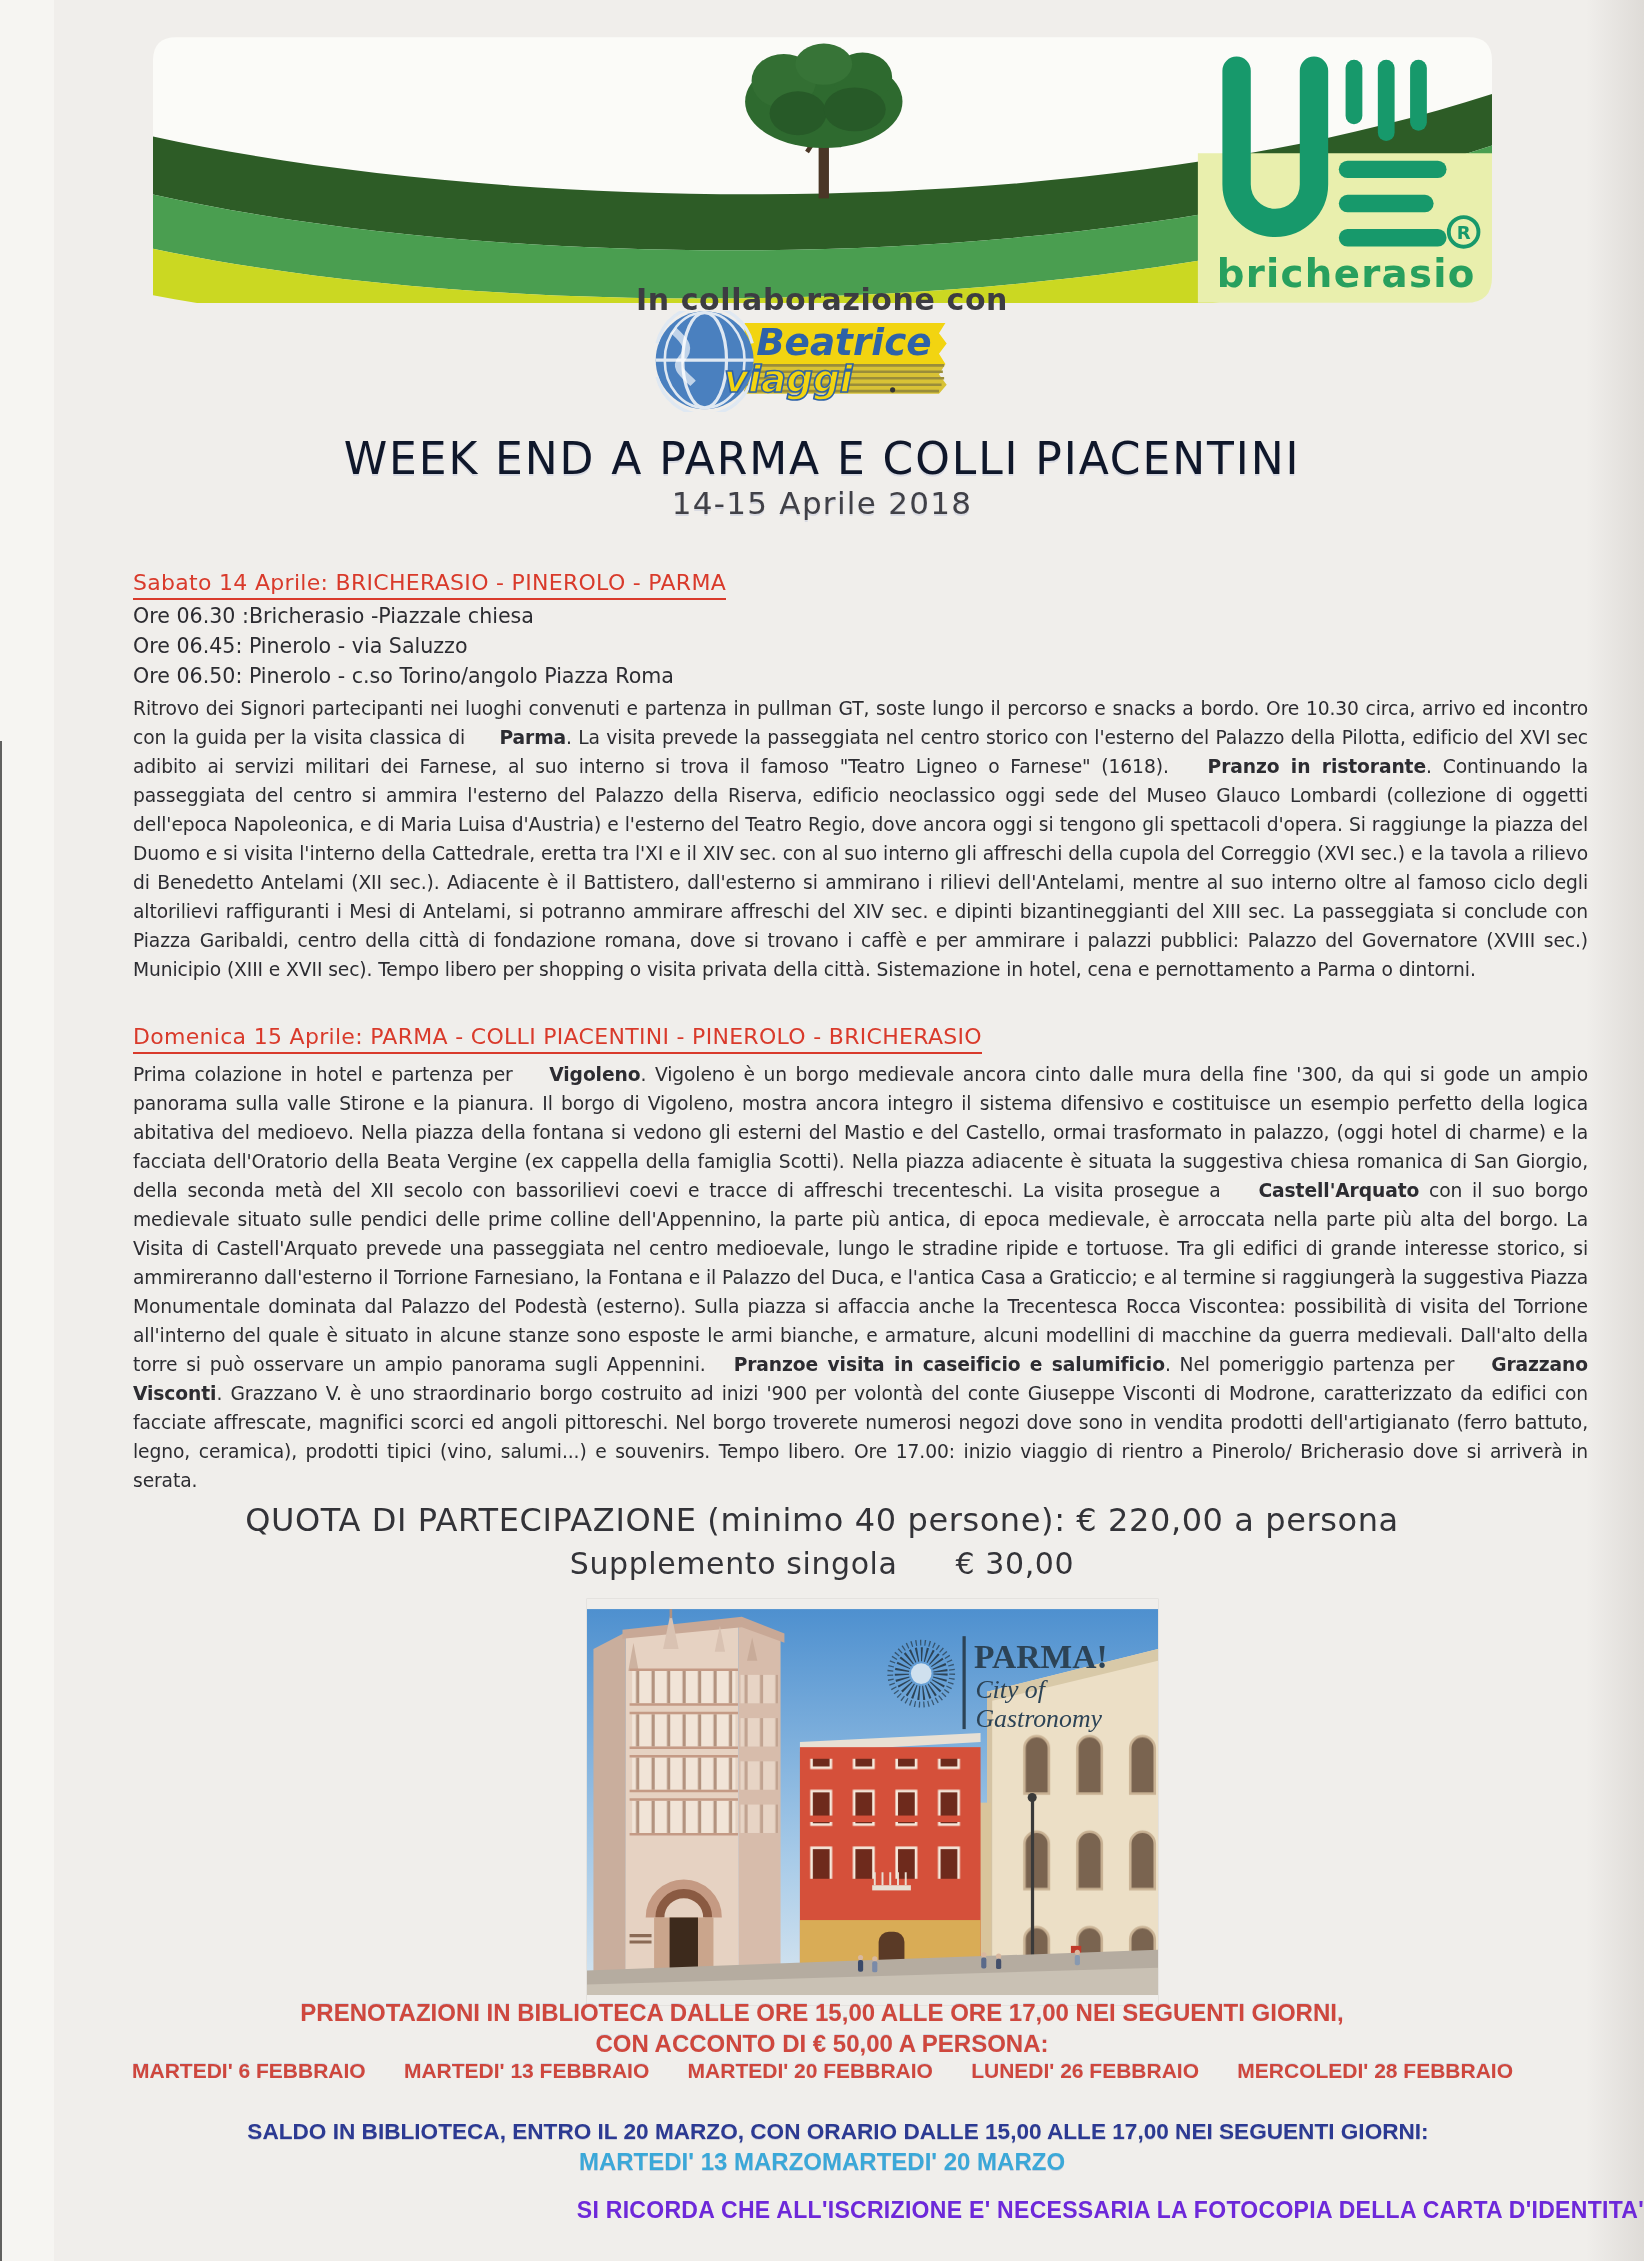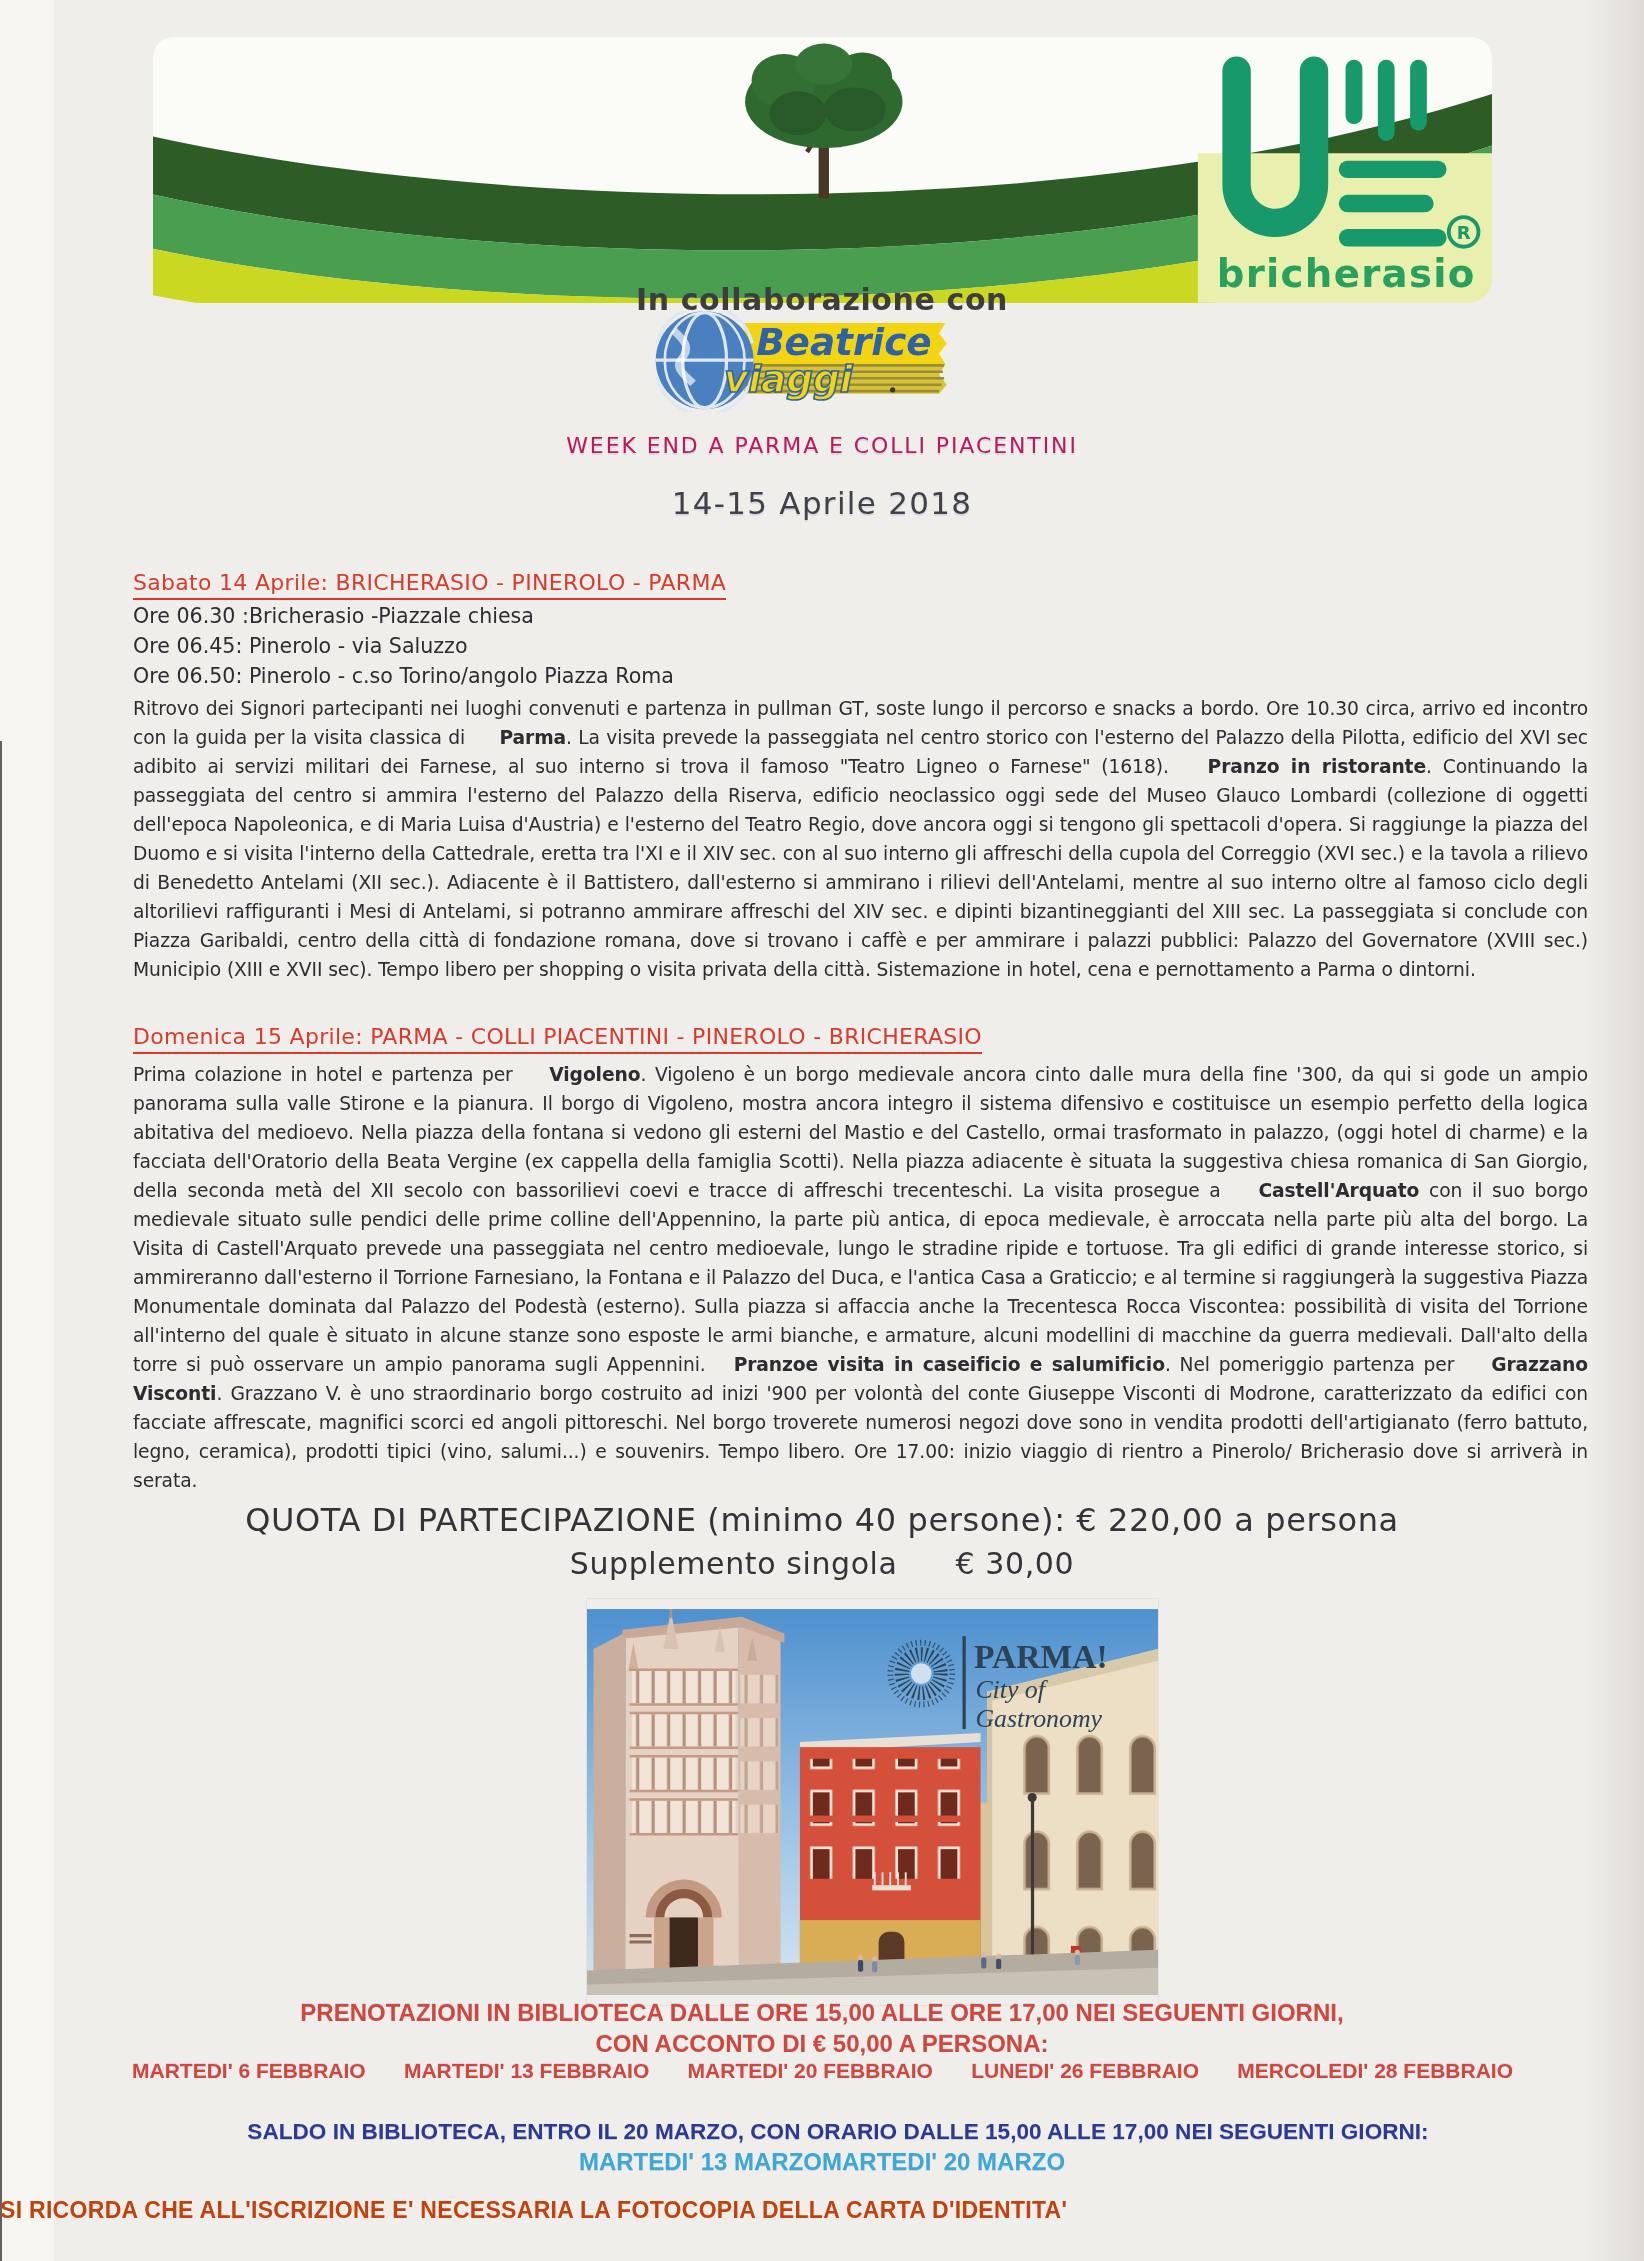--- a/index.html
+++ b/index.html
@@ -18,21 +18,21 @@
   .banner svg{display:block;width:100%;height:100%;}
 
   
   .collab{position:absolute;left:0;right:0;top:282px;text-align:center;
     font-size:30px;font-weight:bold;color:#3c3c42;letter-spacing:0.6px;}
   .beatrice{position:absolute;left:648px;top:311px;width:309px;height:101px;}
   .beatrice svg{display:block;width:100%;height:100%;}
 
   
   .title1{position:absolute;left:0;right:0;top:433px;text-align:center;
-    font-size:22px;color:#be185d;letter-spacing:1.9px;
+    font-size:44px;color:#0f172a;letter-spacing:1.9px;
     text-shadow:0 1.9px 0 rgba(110,130,190,.18);}
   .title2{position:absolute;left:0;right:0;top:485px;text-align:center;
     font-size:31px;color:#414147;letter-spacing:1.3px;
     text-shadow:0 1.9px 0 rgba(110,130,190,.18);}
 
   .day-heading{position:absolute;left:133px;font-size:22px;color:#d93a2b;
     border-bottom:2.6px solid #d93a2b;padding-bottom:3.2px;letter-spacing:0.3px;}
   .h-day1{top:570px;}
   .h-day2{top:1024px;}
 
@@ -64,22 +64,22 @@
     justify-content:space-between;font-family:"Liberation Sans", sans-serif;
     font-weight:bold;font-size:21px;color:#cf473d;text-shadow:0 -1.3px 0 rgba(90,140,220,.22);gap:32px;}
 
   .balance-line{position:absolute;left:0;right:0;top:2119px;text-align:center;
     font-family:"Liberation Sans", sans-serif;font-weight:bold;font-size:22.6px;color:#2c3a92;
     text-shadow:0 1.3px 0 rgba(40,60,140,.18);padding-left:32px;}
   .balance-dates{position:absolute;left:0;right:0;top:2148px;display:flex;
     justify-content:center;font-family:"Liberation Sans", sans-serif;
     font-weight:bold;font-size:24px;color:#3ba8d8;text-shadow:0 1.3px 0 rgba(40,60,140,.18);}
 
-  .footer-note{position:absolute;left:0;right:0;top:2197px;text-align:left;
-    font-family:"Liberation Sans", sans-serif;font-weight:bold;font-size:23px;color:#c2410c;
+  .footer-note{position:absolute;left:0;right:0;top:2197px;text-align:right;
+    font-family:"Liberation Sans", sans-serif;font-weight:bold;font-size:23px;color:#6d28d9;
     letter-spacing:0.3px;}
 </style>
 </head>
 <body>
 
 <div class="page">
   <div class="scan-strip"></div>
   <div class="scan-line"></div>
   <div class="right-shade"></div>
 

